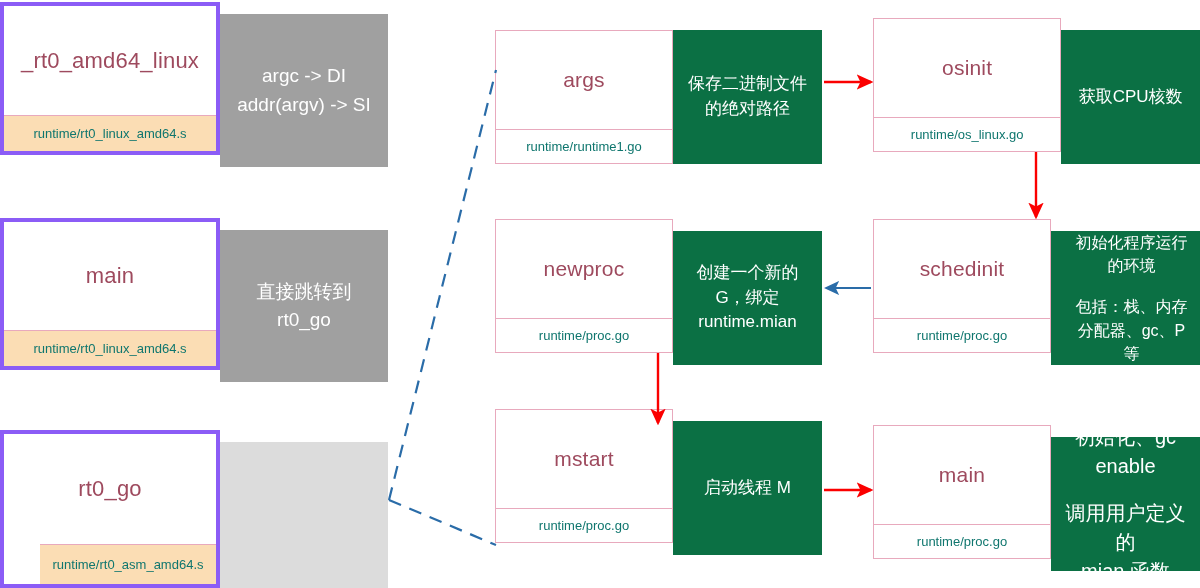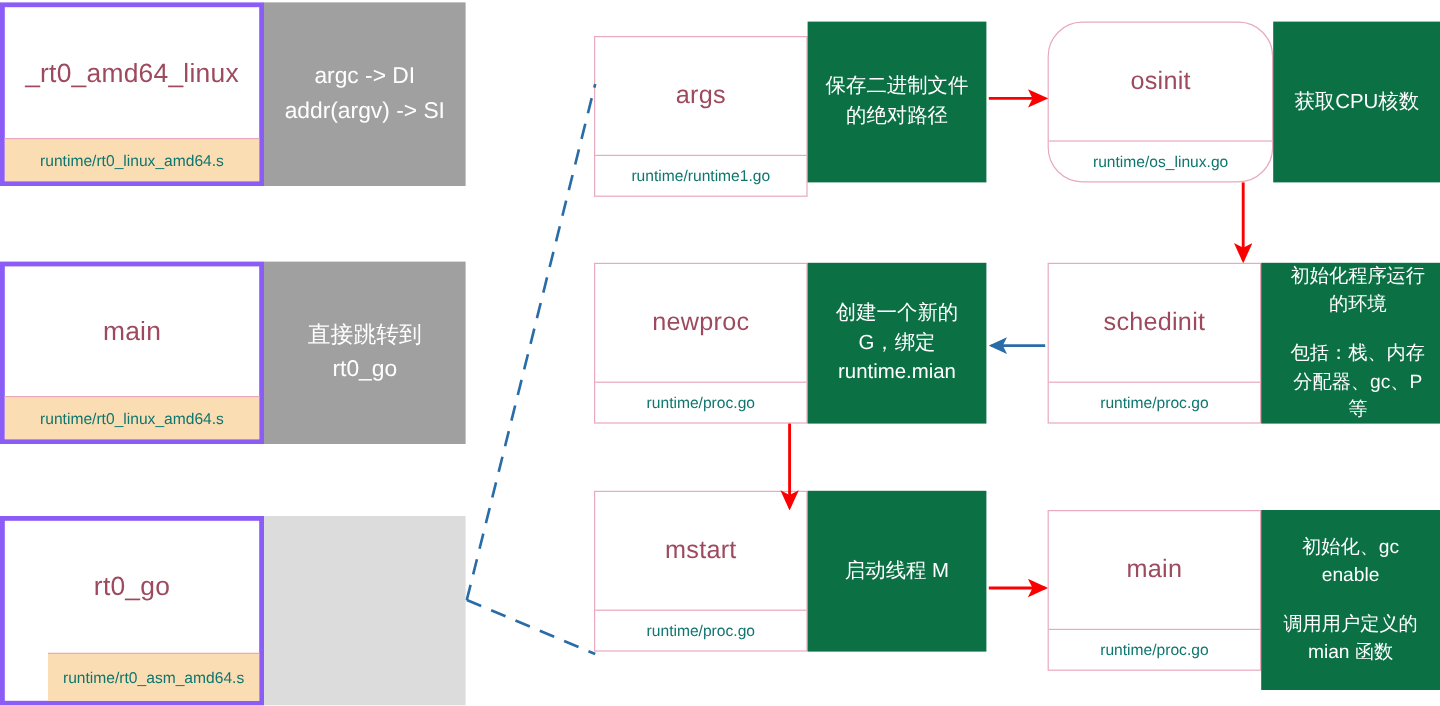--- a/index.html
+++ b/index.html
@@ -60,20 +60,21 @@
     box-sizing: border-box;
     display: flex;
     flex-direction: column;
     align-items: center;
     justify-content: center;
     text-align: center;
     color: #ffffff;
     font-size: 17px;
     line-height: 1.45;
     padding: 0 8px;
+    margin-top: 12px;
   }
   .panel .ptext { display: block; }
   .panel .ptext + .ptext { margin-top: 18px; }
 
   
   .left .card { border: 4px solid #8b5cf6; }
   .left .card .footer {
     background: #fbddb4;
     border-top: 1px solid #e8a9bd;
     font-size: 13px;
@@ -136,21 +137,21 @@
       <div class="title">args</div>
       <div class="footer" style="height:34px;">runtime/runtime1.go</div>
     </div>
     <div class="panel green" style="width:149px; height:134px;">
       <span class="ptext" style="white-space:pre-line;">保存二进制文件
 的绝对路径</span>
     </div>
   </div>
 
   <div class="node right" style="left:873px; top:18px; width:327px; height:134px;">
-    <div class="card" style="width:204px; height:134px;border-radius:29px;">
+    <div class="card" style="width:204px; height:134px;">
       <div class="title">osinit</div>
       <div class="footer" style="height:34px;">runtime/os_linux.go</div>
     </div>
     <div class="panel green" style="width:149px; height:134px;">
       <span class="ptext" style="white-space:pre-line;">获取CPU核数</span>
     </div>
   </div>
 
   <div class="node right" style="left:495px; top:219px; width:327px; height:134px;">
     <div class="card" style="width:178px; height:134px;">
@@ -185,21 +186,21 @@
     <div class="panel green" style="width:149px; height:134px;">
       <span class="ptext" style="white-space:pre-line;">启动线程 M</span>
     </div>
   </div>
 
   <div class="node right" style="left:873px; top:425px; width:327px; height:134px;">
     <div class="card" style="width:178px; height:134px;">
       <div class="title">main</div>
       <div class="footer" style="height:34px;">runtime/proc.go</div>
     </div>
-    <div class="panel green" style="width:149px; height:150px; font-size:16px;">
+    <div class="panel green" style="width:149px; height:134px; font-size:20px;">
       <span class="ptext" style="white-space:pre-line;">初始化、gc
 enable</span>
       <span class="ptext" style="white-space:pre-line;">调用用户定义的
 mian 函数</span>
     </div>
   </div>
 
   <svg class="conn" viewBox="0 0 1200 588">
     <defs>
       <marker id="arrow-red" markerWidth="7" markerHeight="7" refX="6" refY="3.2" orient="auto">

